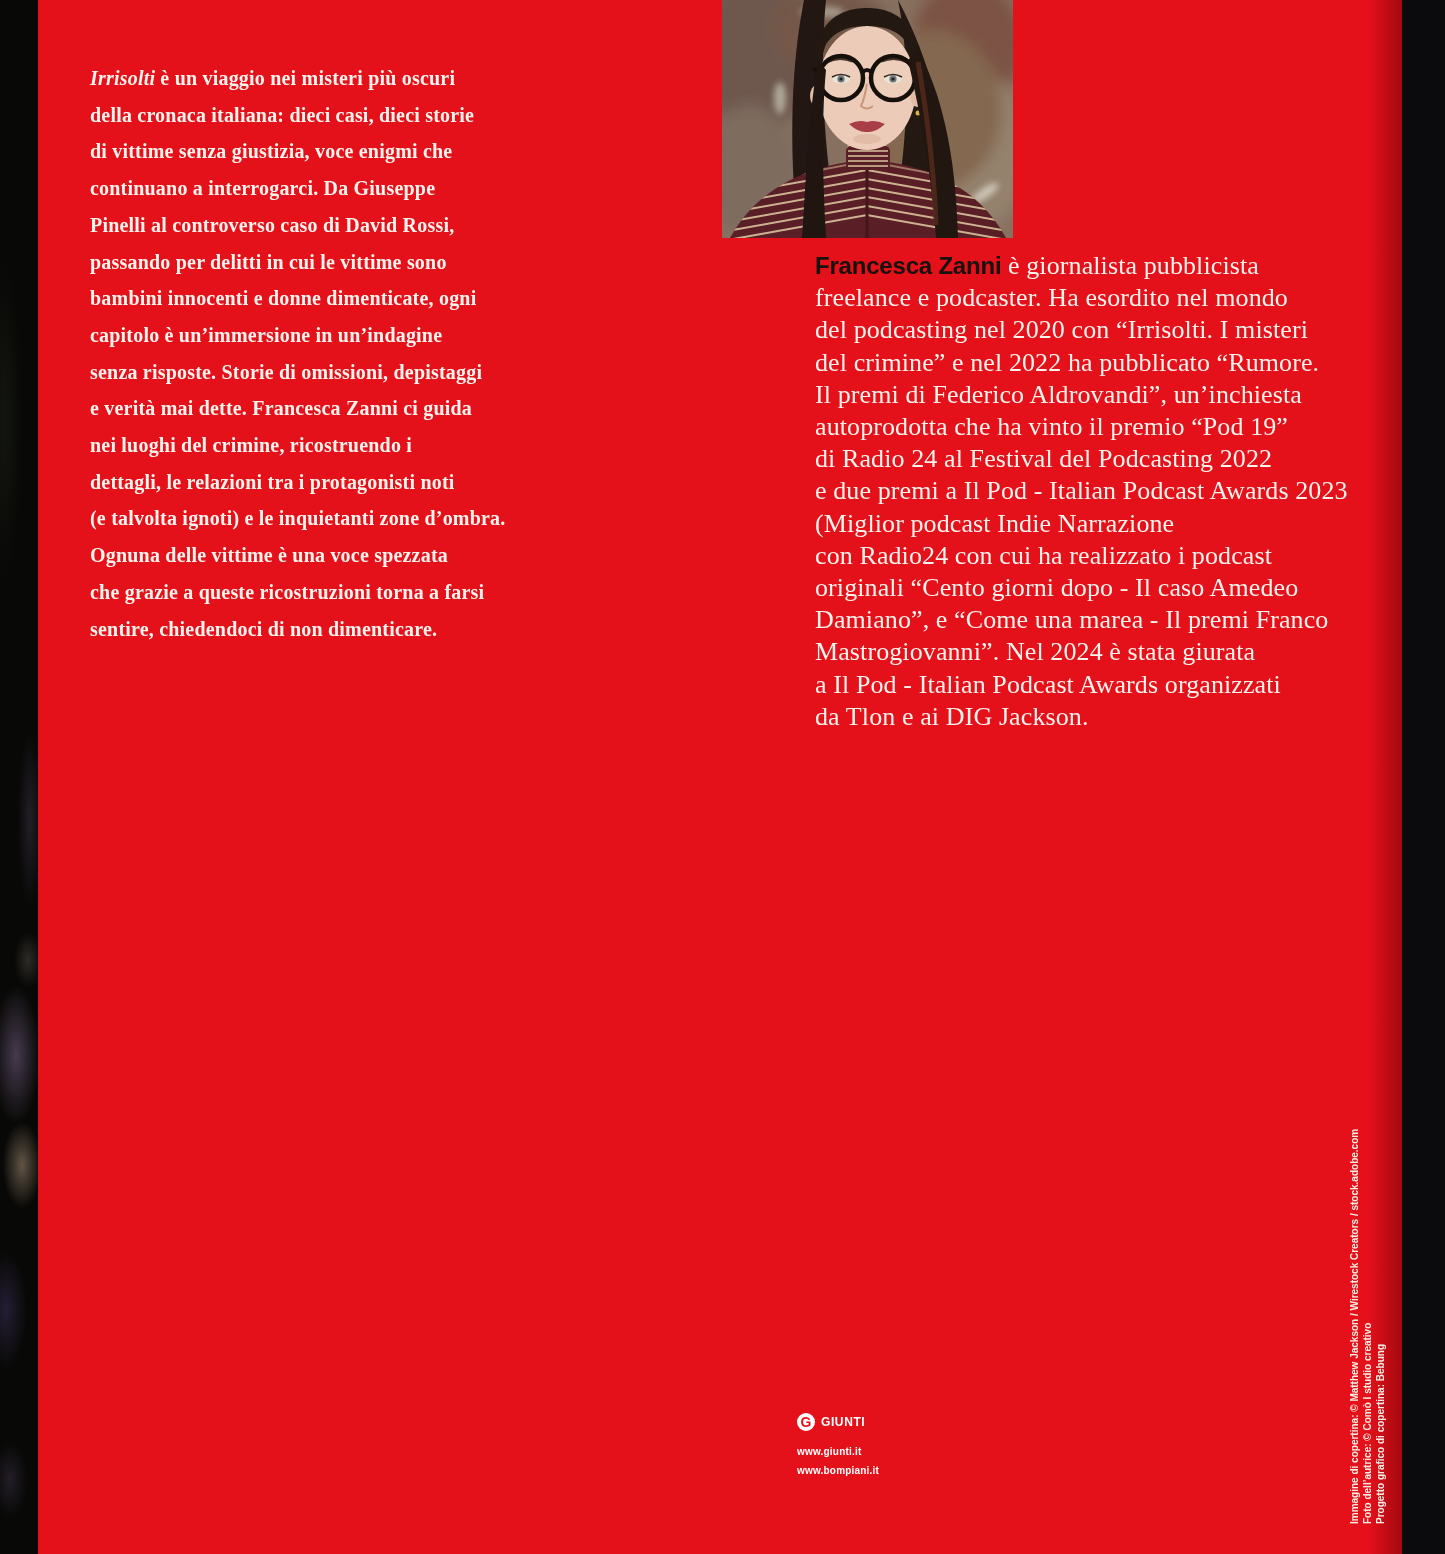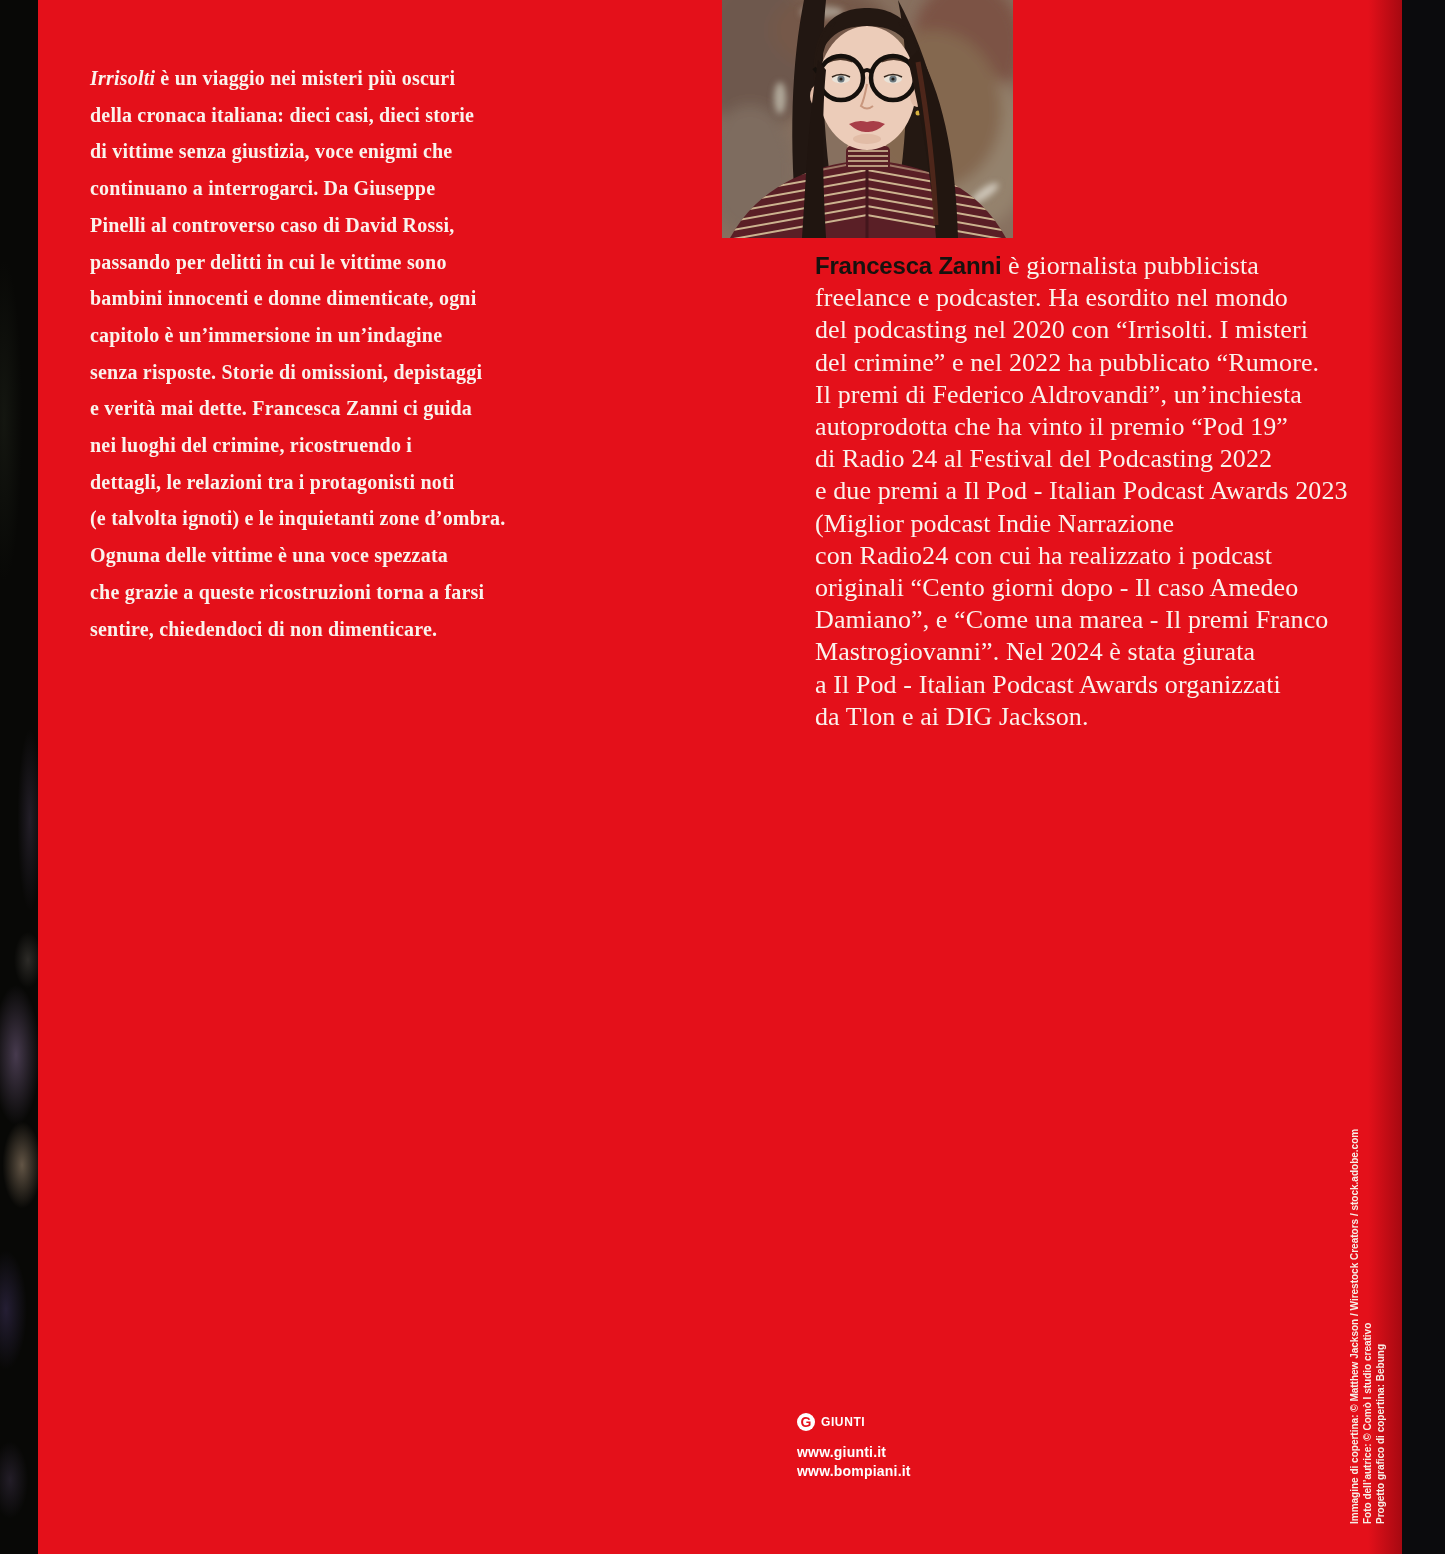--- a/index.html
+++ b/index.html
@@ -103,21 +103,21 @@
     text-align: center;
   }
   .logo-text {
     font-weight: 700;
     font-size: 12px;
     letter-spacing: 0.6px;
   }
   .urls {
     margin-top: 12px;
     font-weight: 700;
-    font-size: 14px;
+    font-size: 10px;
     line-height: 18.5px;
     letter-spacing: 0.2px;
   }
 
   .credits {
     position: absolute;
     left: 1348px; top: 1524px;
     transform: rotate(-90deg);
     transform-origin: top left;
     color: #f7efe7;

